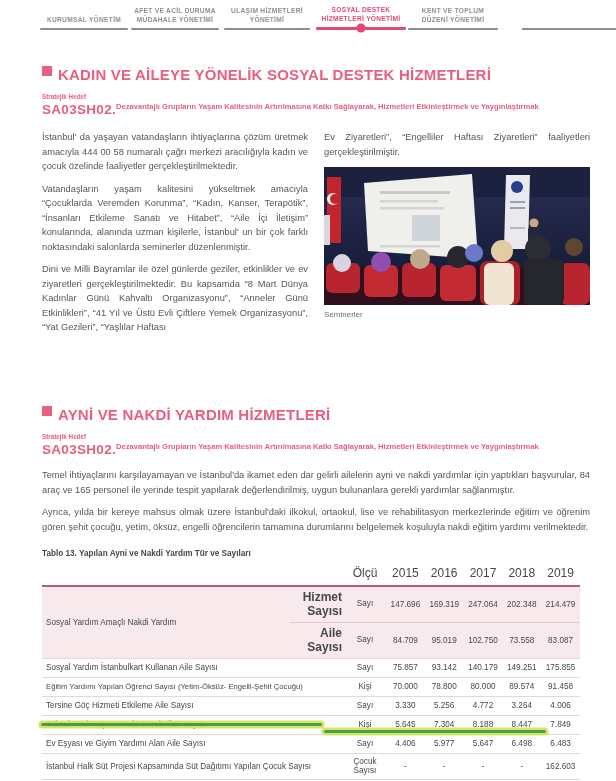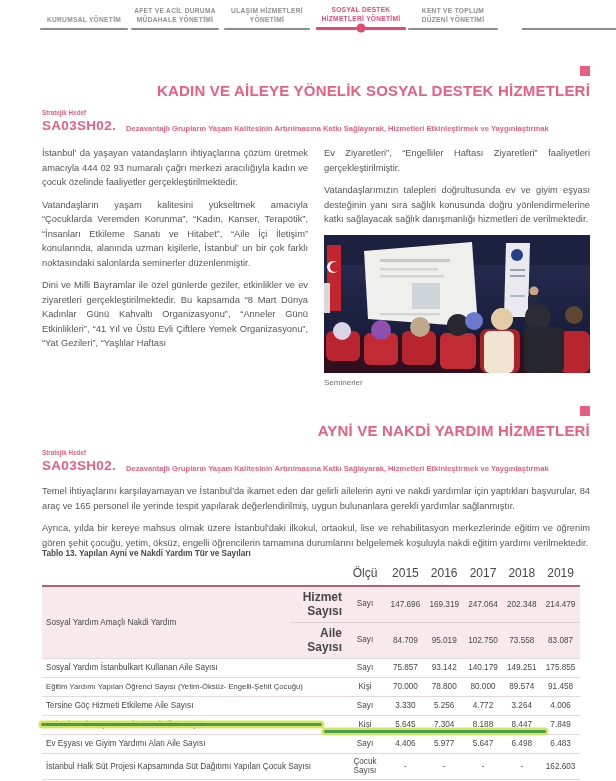--- a/index.html
+++ b/index.html
@@ -19,25 +19,25 @@
   .nav-tab.active .lbl { color:var(--nav_active); }
   .nav-tab.active .bar { height:3px; background:var(--nav_active); }
   .nav-tab.active .bar .dot {
     position:absolute; left:50%; top:50%; transform:translate(-50%,-50%);
     width:9px; height:9px; border-radius:50%; background:var(--nav_active);
   }
   .nav-stub { flex:1; display:flex; flex-direction:column; justify-content:flex-end; margin-left:24px; }
   .nav-stub .bar { height:2px; background:#8d8d8f; }
   
   .sec { position:absolute; left:42px; width:548px; }
-  .sec-title { display:flex; align-items:flex-end; gap:6px;flex-direction:column; }
+  .sec-title { display:flex; align-items:flex-start; gap:6px; }
   .sec-title .sq { width:10px; height:10px; background:var(--accent); flex:0 0 auto; }
   .sec-title h1 { font-size:15px; font-weight:bold; color:var(--accent); letter-spacing:.2px; white-space:nowrap; }
   .strat-label { margin-top:10px; font-size:6.3px; font-weight:bold; color:var(--accent); }
-  .strat-row { margin-top:2px; display:flex; align-items:flex-end; gap:10px; }
+  .strat-row { margin-top:2px; display:flex; align-items:flex-start; }
   .strat-code { font-size:13.5px; font-weight:bold; color:var(--accent); letter-spacing:.3px; flex:0 0 auto; }
   .strat-text { font-size:7.6px; font-weight:bold; color:var(--accent); line-height:1.25; }
   .cols { margin-top:13px; display:grid; grid-template-columns:266px 266px; column-gap:16px; }
   .para { font-size:9.3px; line-height:1.56; text-align:justify; color:#55565a; margin-bottom:8px; }
   
   .photo { width:266px; height:138px; margin-top:4px; background:#1a1f38; overflow:hidden; }
   .photo svg { display:block; }
   .photo-caption { margin-top:5px; font-size:8px; color:#6e6f72; }
   
   .tableblock { position:absolute; left:42px; top:549px; width:538px; }
@@ -99,27 +99,26 @@
     <span class="sq"></span>
     <h1>KADIN VE AİLEYE YÖNELİK SOSYAL DESTEK HİZMETLERİ</h1>
   </div>
   <div class="strat-label">Stratejik Hedef</div>
   <div class="strat-row">
     <span class="strat-code">SA03SH02.</span>
     <span class="strat-text">Dezavantajlı Grupların Yaşam Kalitesinin Artırılmasına Katkı Sağlayarak, Hizmetleri Etkinleştirmek ve Yaygınlaştırmak</span>
   </div>
   <div class="cols">
     <div>
-      <p class="para">İstanbul' da yaşayan vatandaşların ihtiyaçlarına çözüm üretmek amacıyla 444 02 93 numaralı çağrı merkezi aracılığıyla kadın ve çocuk özelinde faaliyetler gerçekleştirilmektedir.</p>
+      <p class="para">İstanbul' da yaşayan vatandaşların ihtiyaçlarına çözüm üretmek amacıyla 444 00 58 numaralı çağrı merkezi aracılığıyla kadın ve çocuk özelinde faaliyetler gerçekleştirilmektedir.</p>
       <p class="para">Vatandaşların yaşam kalitesini yükseltmek amacıyla “Çocuklarda Veremden Korunma”, “Kadın, Kanser, Terapötik”, “İnsanları Etkileme Sanatı ve Hitabet”, “Aile İçi İletişim” konularında, alanında uzman kişilerle, İstanbul' un bir çok farklı noktasındaki salonlarda seminerler düzenlenmiştir.</p>
       <p class="para">Dini ve Milli Bayramlar ile özel günlerde geziler, etkinlikler ve ev ziyaretleri gerçekleştirilmektedir. Bu kapsamda “8 Mart Dünya Kadınlar Günü Kahvaltı Organizasyonu”, “Anneler Günü Etkinlikleri”, “41 Yıl ve Üstü Evli Çiftlere Yemek Organizasyonu”, “Yat Gezileri”, “Yaşlılar Haftası</p>
     </div>
     <div>
       <p class="para">Ev Ziyaretleri”, “Engelliler Haftası Ziyaretleri” faaliyetleri gerçekleştirilmiştir.</p>
-      <p class="para">Vatandaşlarımızın talepleri doğrultusunda ev ve giyim eşyası desteğinin yanı sıra sağlık konusunda doğru yönlendirmelerine katkı sağlayacak sağlık danışmanlığı hizmetleri de verilmektedir.</p>
       <div class="photo">
         <svg width="266" height="138" viewBox="0 0 266 138">
           <defs>
             <linearGradient id="bg" x1="0" y1="0" x2="0" y2="1">
               <stop offset="0" stop-color="#2a3055"></stop>
                 <stop offset="1" stop-color="#121631"></stop>
             </linearGradient>
           </defs>
           <rect width="266" height="138" fill="url(#bg)"></rect>
           <rect x="0" y="0" width="266" height="30" fill="#1c2140"></rect>

